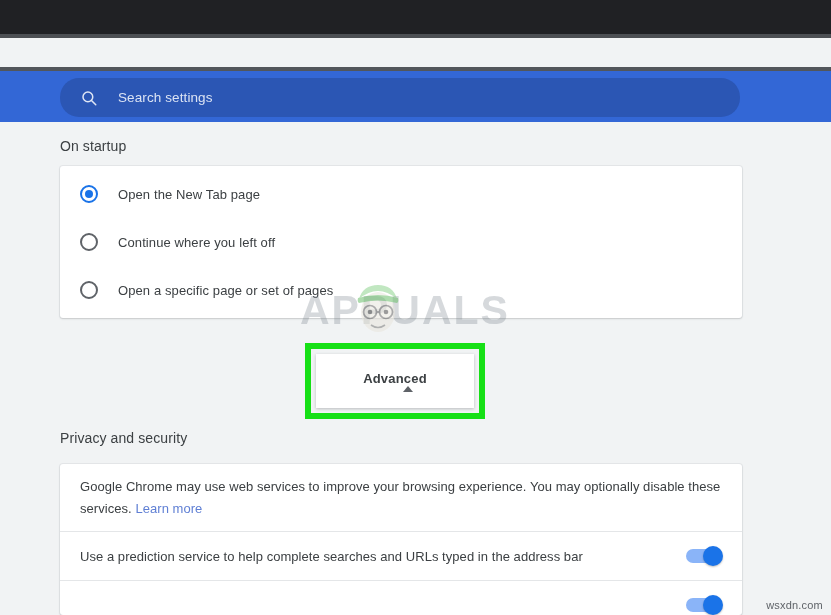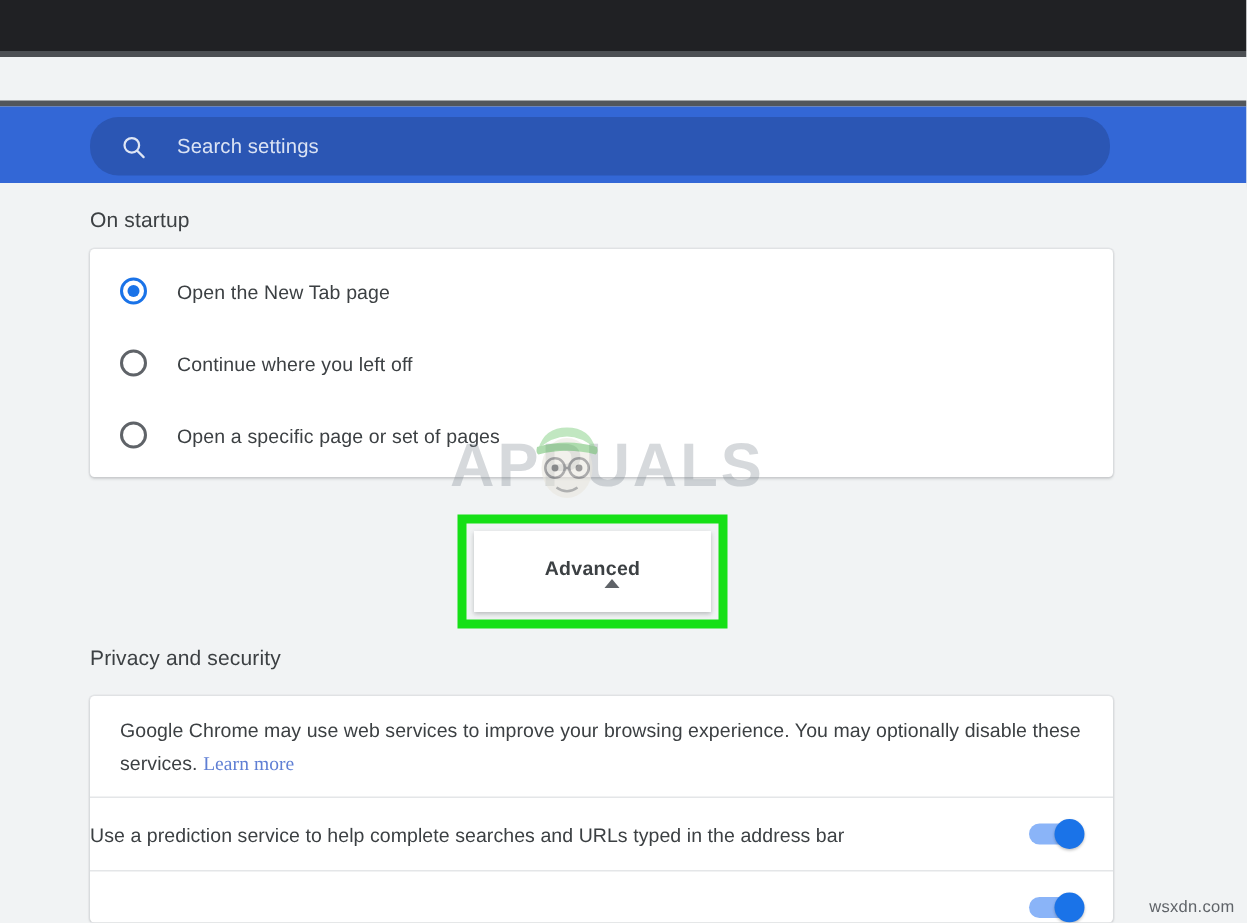--- a/index.html
+++ b/index.html
@@ -158,40 +158,40 @@
     top: 12px;
     width: 642px;
     font-size: 13px;
     line-height: 22px;
     color: #3c4043;
     letter-spacing: .05px;
   }
   .link {
     color: #5f7fd4;
     text-decoration: none;
-    font-family: Liberation Serif, serif;
   }
   .divider {
     position: absolute;
     left: 0;
     width: 682px;
     height: 1px;
     background: #e4e6e8;
   }
   .toggle-row {
     position: absolute;
     left: 0;
     width: 682px;
     height: 48px;
     display: flex;
     align-items: center;
   }
   .toggle-label {
     font-size: 13px;
     color: #3c4043;
+    margin-left: 20px;
     letter-spacing: .05px;
   }
   .toggle {
     position: absolute;
     right: 22px;
     width: 34px;
     height: 14px;
     border-radius: 7px;
     background: #8ab4f8;
   }

